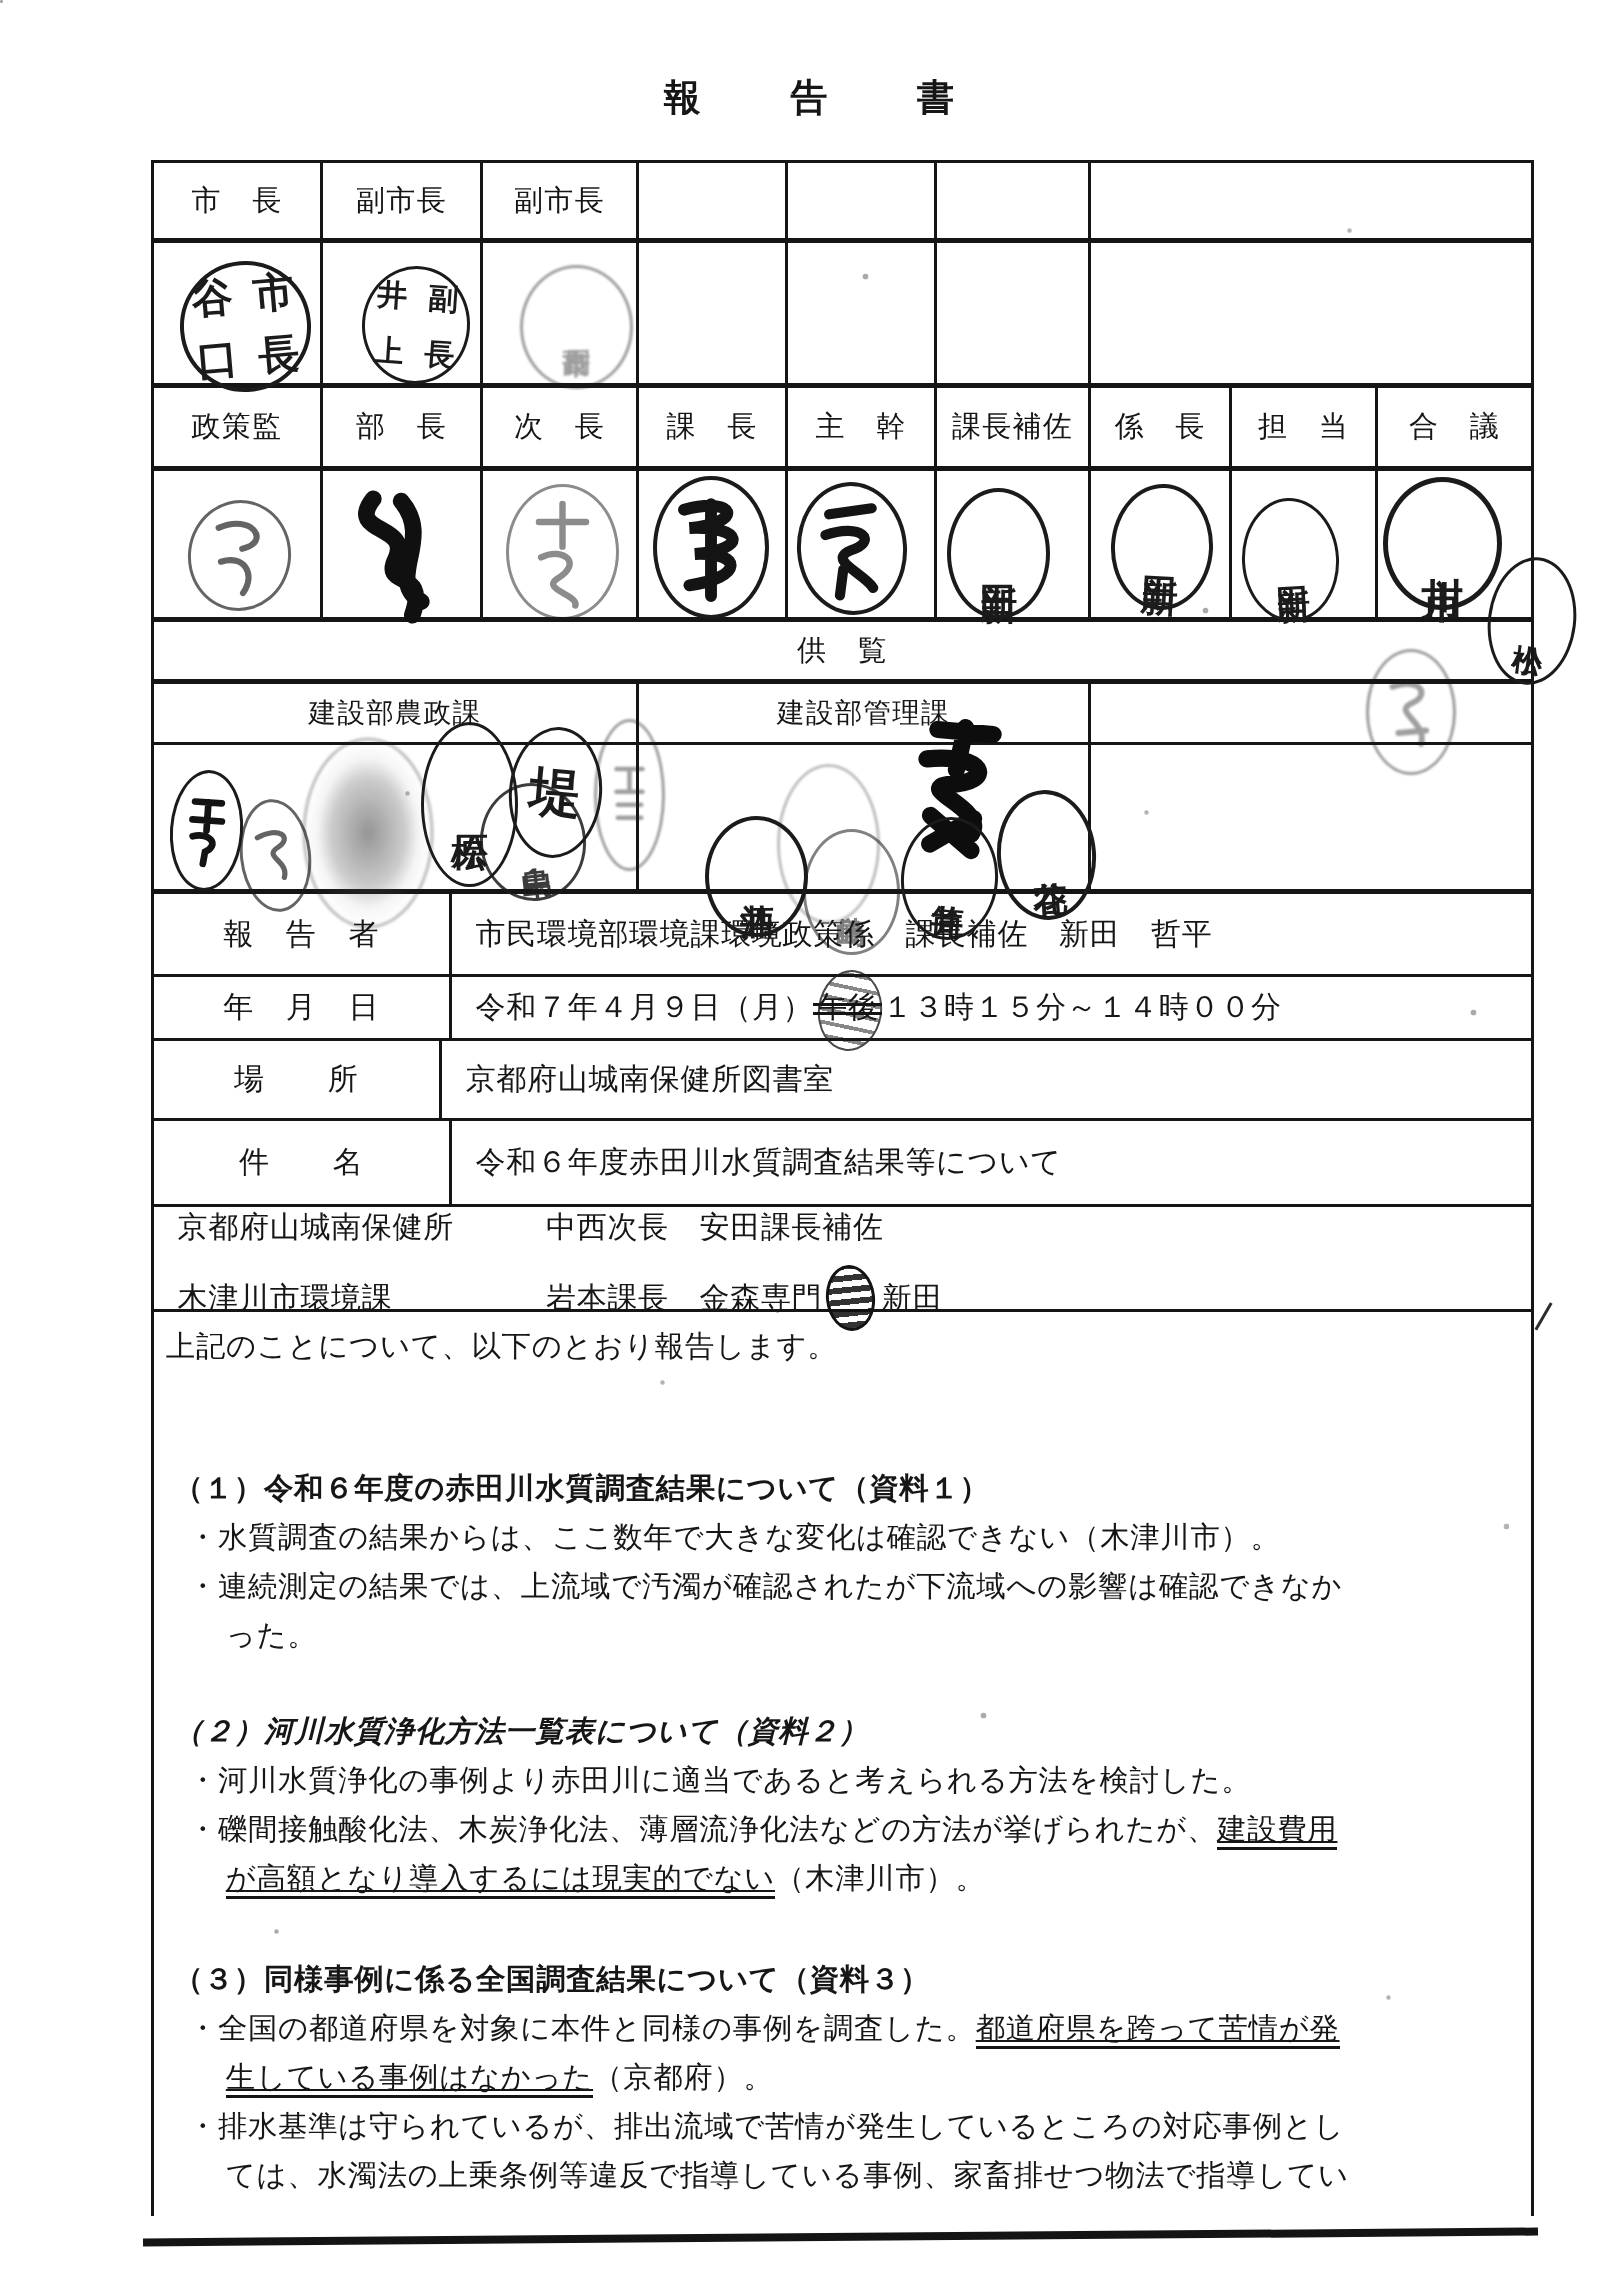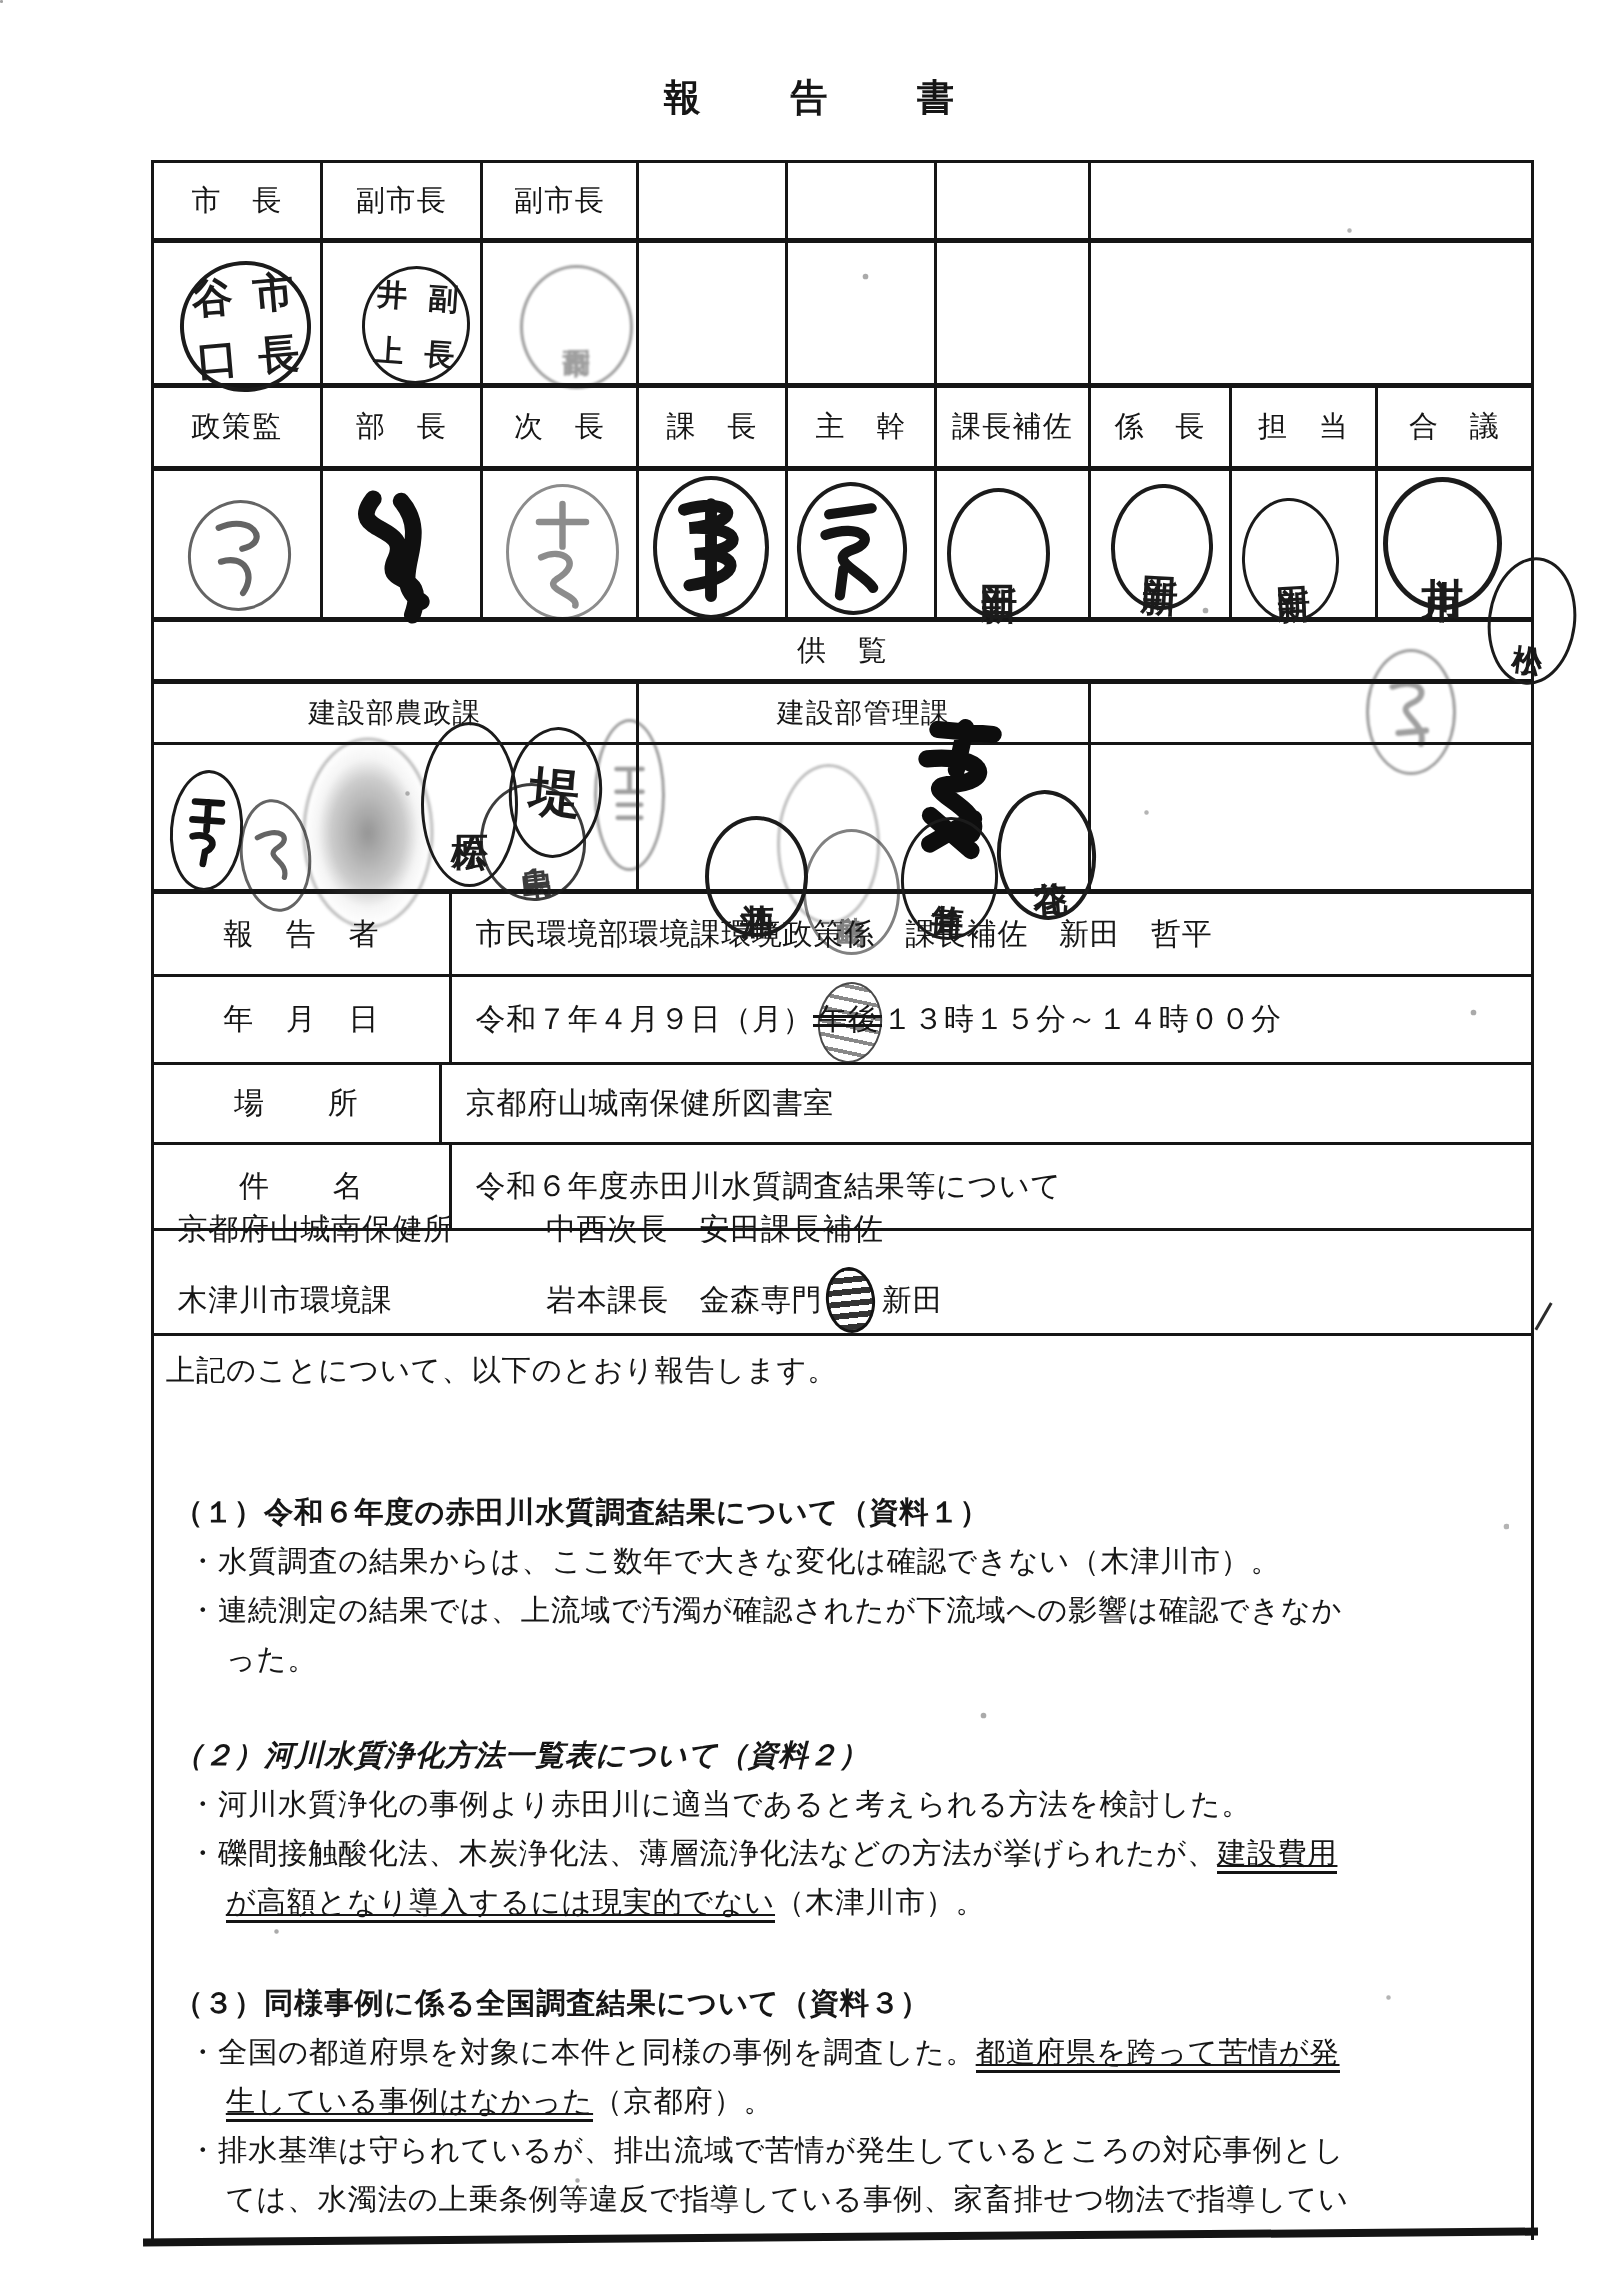--- a/index.html
+++ b/index.html
@@ -31,21 +31,21 @@
   .r4 { height:151px; }
   .r5 { height:62px; }
   .r6 { height:61px; border-bottom-width:3.9px; }
   .r6 .cell { align-items:center; font-size:27.5px; }
   .r7 { height:149px; }
   .d  { }
   .dlab { font-size:30px; }
   .dval {
     justify-content:flex-start; padding-left:23.6px; font-size:30px; letter-spacing:0.7px;
   }
-  .dval2 { flex-direction:column; align-items:flex-start; justify-content:flex-end; gap:17px; }
+  .dval2 { flex-direction:column; align-items:flex-start; justify-content:flex-start; gap:17px; }
   .dval2 > div { display:flex; align-items:center; }
   
   .bodyblock {
     box-sizing:border-box; height:904px; padding:7.9px 19.6px 0 11.8px;
     font-size:29.4px; position:relative; overflow:hidden; letter-spacing:0.7px;
   }
   .bodyblock p { margin:0; white-space:pre; }
   .intro { line-height:52px; }
   .sec-h { line-height:49px; font-weight:bold; padding-left:7.9px; }
   .mt1 { margin-top:92px !important; }
@@ -169,21 +169,21 @@
       <div class="cell" style="width:485px"></div>
       <div class="cell" style="width:452px"></div>
       <div class="cell last" style="width:440px"></div>
     </div>
 
     <div class="row d thin" style="height:83px">
       <div class="cell dlab" style="width:298px">報　告　者</div>
       <div class="cell dval last" style="width:1079px">市民環境部環境課環境政策係　課長補佐　新田　哲平</div>
     </div>
 
-    <div class="row d thin" style="height:88px">
+    <div class="row d thin" style="height:64px">
       <div class="cell dlab" style="width:298px">年　月　日</div>
       <div class="cell dval last" style="width:1079px">
         <span>令和７年４月９日（月）</span><span class="struck"><span>午後</span><span class="corr-seal"></span></span><span>１３時１５分～１４時００分</span>
       </div>
     </div>
 
     <div class="row d thin" style="height:80px">
       <div class="cell dlab" style="width:298px">場　　所</div>
       <div class="cell dval last" style="width:1126px">京都府山城南保健所図書室</div>
     </div>

